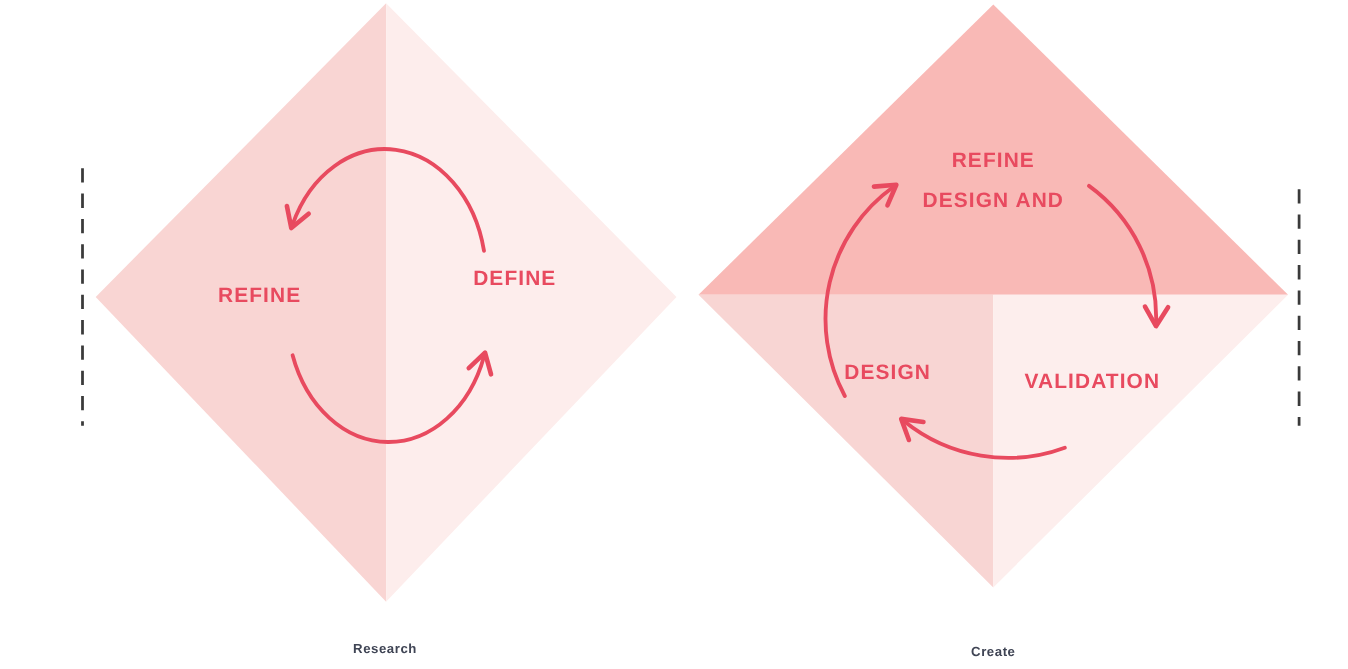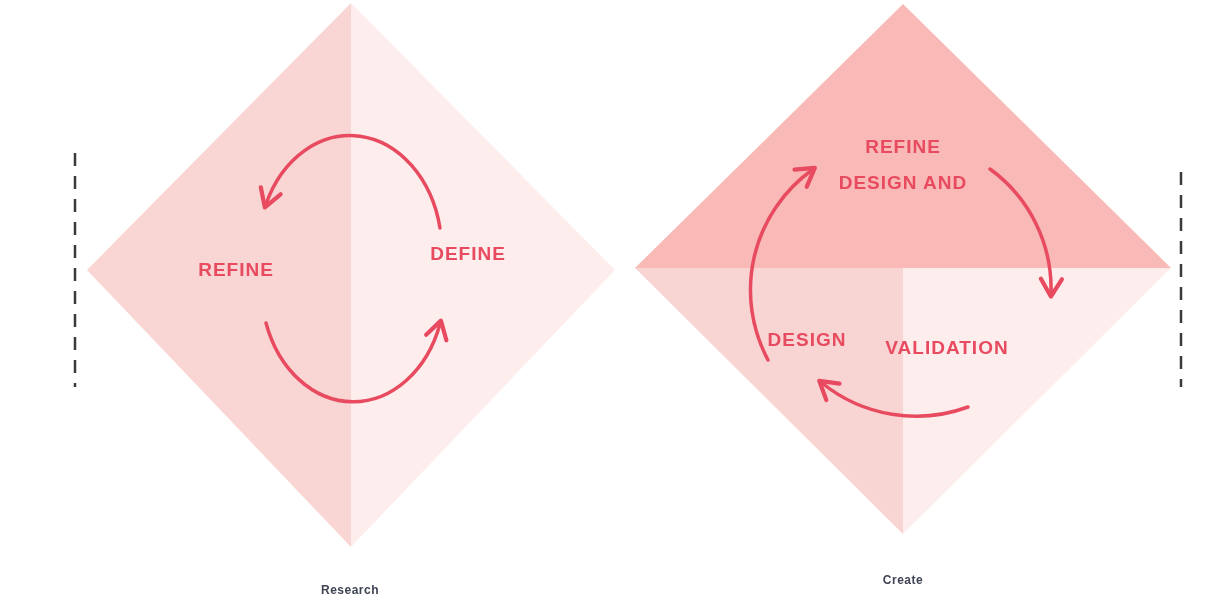--- a/index.html
+++ b/index.html
@@ -20,33 +20,33 @@
     font-size: 19px;
     letter-spacing: 1px;
     white-space: nowrap;
     text-align: center;
   }
   .lbl-empathy   { left: 236px;  top: 270px; }
   .lbl-define    { left: 468px;  top: 254px; }
   .lbl-design    { left: 903px;  top: 165px; line-height: 36px; }
   .lbl-design span { display: block; }
   .lbl-ideate    { left: 807px;  top: 340px; }
-  .lbl-validation{ left: 947px;  top: 348px; }
+  .lbl-validation{ left: 993px;  top: 348px; }
 
   .phase-label {
     position: absolute;
     transform: translate(-50%, -50%);
     color: #3f4454;
     font-weight: 600;
     font-size: 12px;
     letter-spacing: 0.5px;
     white-space: nowrap;
   }
   .phase-research { left: 350px; top: 590px; }
-  .phase-create   { left: 903px; top: 580px; }
+  .phase-create   { left: 903px; top: 592px; }
 </style>
 </head>
 <body>
 
 <div class="canvas">
 
   <svg class="layer" width="1225" height="608" viewBox="0 0 1225 608">
     <defs>
       <marker id="arrowhead" markerWidth="8" markerHeight="8" refX="5" refY="4" orient="auto" markerUnits="strokeWidth">
         <path d="M 1 1 L 6 4 L 1 7" fill="none" stroke-width="1.2" stroke-linecap="round" stroke-linejoin="round" stroke="#e84a5f"></path>

